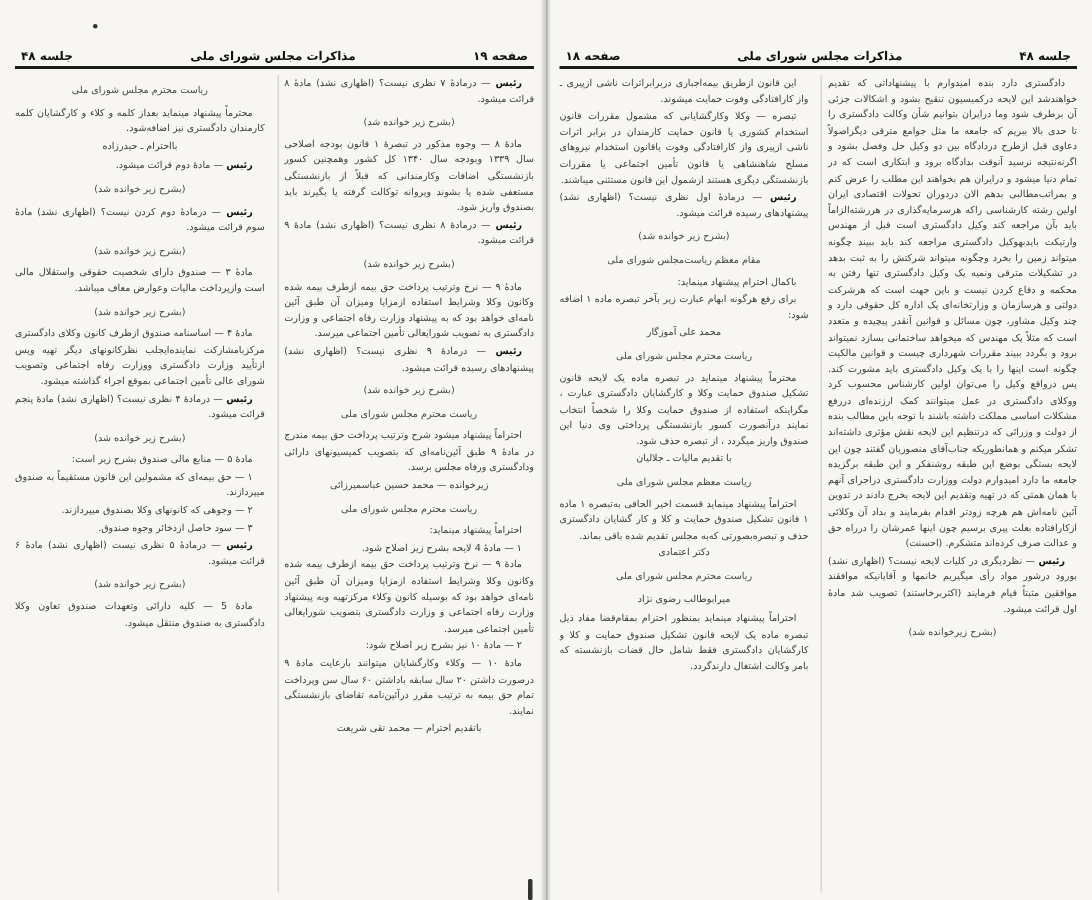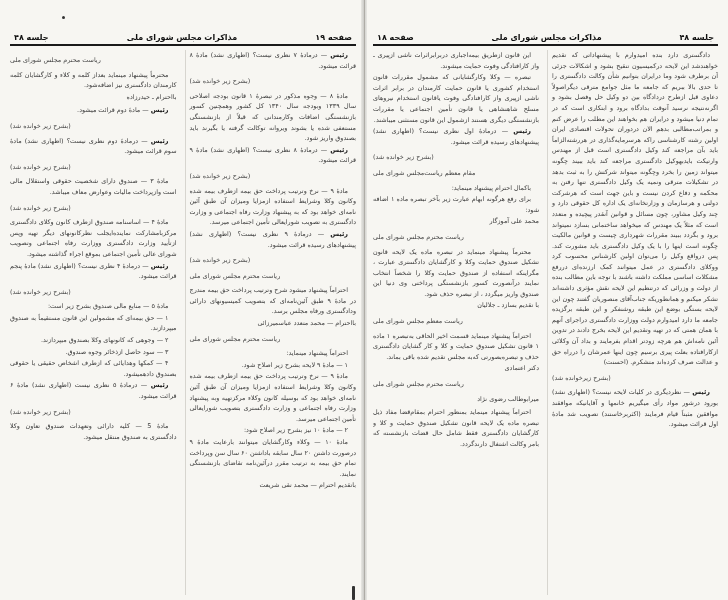--- a/index.html
+++ b/index.html
@@ -27,22 +27,22 @@
     border-bottom: 2px solid #1a1a1a; padding: 0 4px 2px 4px; height: 12px;
   }
   .running-head span { white-space: nowrap; }
   .cols { direction: rtl; display: flex; flex-direction: row; gap: 8px; margin-top: 4px; height: 545px; }
   .col {
     flex: 1; overflow: hidden; font-size: 6.4px; line-height: 10.6px; text-align: justify;
     color: #3a3a3a;
   }
   .col.sep { border-left: 1px solid #d7d5cf; padding-left: 4px; }
   .p { margin: 0 0 1px 0; text-indent: 8px; }
-  .c { text-align: left; text-indent: 0; margin: 5px 0 4px 0; color: #444; }
-  .sig { text-indent: 0; margin: 1px 0 3px 0; }
+  .c { text-align: center; text-indent: 0; margin: 5px 0 4px 0; color: #444; }
+  .sig { text-align: center; text-indent: 0; margin: 1px 0 3px 0; }
   .sp { font-weight: bold; color: #111; }
   .speck { position: absolute; background: #333; border-radius: 50%; }
 </style>
 </head>
 <body>
 
 <div class="spread">
 
   <div class="page left">
     <div class="running-head">
@@ -55,78 +55,77 @@
           <p class="p"><span class="sp">رئیس</span><span> — درمادهٔ ۷ نظری نیست؟ (اظهاری نشد) مادهٔ ۸ قرائت میشود.</span></p>
           <p class="p c"><span>(بشرح زیر خوانده شد)</span></p>
           <p class="p"><span>مادهٔ ۸ — وجوه مذکور در تبصرهٔ ۱ قانون بودجه اصلاحی سال ۱۳۳۹ وبودجه سال ۱۳۴۰ کل کشور وهمچنین کسور بازنشستگی اضافات وکارمندانی که قبلاً از بازنشستگی مستعفی شده یا بشوند ویروانه توکالت گرفته یا بگیرند باید بصندوق واریز شود.</span></p>
           <p class="p"><span class="sp">رئیس</span><span> — درمادهٔ ۸ نظری نیست؟ (اظهاری نشد) مادهٔ ۹ قرائت میشود.</span></p>
           <p class="p c"><span>(بشرح زیر خوانده شد)</span></p>
           <p class="p"><span>مادهٔ ۹ — نرخ وترتیب پرداخت حق بیمه ازطرف بیمه شده وکانون وکلا وشرایط استفاده ازمزایا ومیزان آن طبق آئین نامه‌ای خواهد بود که به پیشنهاد وزارت رفاه اجتماعی و وزارت دادگستری به تصویب شورایعالی تأمین اجتماعی میرسد.</span></p>
           <p class="p"><span class="sp">رئیس</span><span> — درمادهٔ ۹ نظری نیست؟ (اظهاری نشد) پیشنهادهای رسیده قرائت میشود.</span></p>
           <p class="p c"><span>(بشرح زیر خوانده شد)</span></p>
           <p class="p c"><span>ریاست محترم مجلس شورای ملی</span></p>
           <p class="p"><span>احتراماً پیشنهاد میشود شرح وترتیب پرداخت حق بیمه مندرج در مادهٔ ۹ طبق آئین‌نامه‌ای که بتصویب کمیسیونهای دارائی ودادگستری ورفاه مجلس برسد.</span></p>
-          <p class="p sig"><span>بااحترام — محمد متعدد عباسمیرزائی</span></p>
+          <p class="p sig"><span>زیرخوانده — محمد حسین عباسمیرزائی</span></p>
           <p class="p c"><span>ریاست محترم مجلس شورای ملی</span></p>
           <p class="p"><span>احتراماً پیشنهاد مینماید:</span></p>
-          <p class="p"><span>۱ — مادهٔ ۹ لایحه بشرح زیر اصلاح شود.</span></p>
+          <p class="p"><span>۱ — مادهٔ 4 لایحه بشرح زیر اصلاح شود.</span></p>
           <p class="p"><span>مادهٔ ۹ — نرخ وترتیب پرداخت حق بیمه ازطرف بیمه شده وکانون وکلا وشرایط استفاده ازمزایا ومیزان آن طبق آئین نامه‌ای خواهد بود که بوسیله کانون وکلاء مرکزتهیه وبه پیشنهاد وزارت رفاه اجتماعی و وزارت دادگستری بتصویب شورایعالی تأمین اجتماعی میرسد.</span></p>
           <p class="p"><span>۲ — مادهٔ ۱۰ نیز بشرح زیر اصلاح شود:</span></p>
           <p class="p"><span>مادهٔ ۱۰ — وکلاء وکارگشایان میتوانند بارعایت مادهٔ ۹ درصورت داشتن ۲۰ سال سابقه باداشتن ۶۰ سال سن وپرداخت تمام حق بیمه به ترتیب مقرر درآئین‌نامه تقاضای بازنشستگی نمایند.</span></p>
           <p class="p sig"><span>باتقدیم احترام — محمد تقی شریعت</span></p>
         </div>
       <div class="col">
           <p class="p c"><span>ریاست محترم مجلس شورای ملی</span></p>
           <p class="p"><span>محترماً پیشنهاد مینماید بعداز کلمه و کلاء و کارگشایان کلمه کارمندان دادگستری نیز اضافه‌شود.</span></p>
           <p class="p sig"><span>بااحترام ـ حیدرزاده</span></p>
           <p class="p"><span class="sp">رئیس</span><span> — مادهٔ دوم قرائت میشود.</span></p>
           <p class="p c"><span>(بشرح زیر خوانده شد)</span></p>
-          <p class="p"><span class="sp">رئیس</span><span> — درمادهٔ دوم نظری نیست؟ (اظهاری نشد) مادهٔ سوم قرائت میشود.</span></p>
+          <p class="p"><span class="sp">رئیس</span><span> — درمادهٔ دوم کردن نیست؟ (اظهاری نشد) مادهٔ سوم قرائت میشود.</span></p>
           <p class="p c"><span>(بشرح زیر خوانده شد)</span></p>
           <p class="p"><span>مادهٔ ۳ — صندوق دارای شخصیت حقوقی واستقلال مالی است وازپرداخت مالیات وعوارض معاف میباشد.</span></p>
           <p class="p c"><span>(بشرح زیر خوانده شد)</span></p>
           <p class="p"><span>مادهٔ ۴ — اساسنامه صندوق ازطرف کانون وکلای دادگستری مرکزبامشارکت نماینده‌ایجلب نظرکانونهای دیگر تهیه وپس ازتأیید وزارت دادگستری ووزارت رفاه اجتماعی وتصویب شورای عالی تأمین اجتماعی بموقع اجراء گذاشته میشود.</span></p>
           <p class="p"><span class="sp">رئیس</span><span> — درمادهٔ ۴ نظری نیست؟ (اظهاری نشد) مادهٔ پنجم قرائت میشود.</span></p>
           <p class="p c"><span>(بشرح زیر خوانده شد)</span></p>
           <p class="p"><span>مادهٔ ۵ — منابع مالی صندوق بشرح زیر است:</span></p>
           <p class="p"><span>۱ — حق بیمه‌ای که مشمولین این قانون مستقیماً به صندوق میپردازند.</span></p>
           <p class="p"><span>۲ — وجوهی که کانونهای وکلا بصندوق میپردازند.</span></p>
           <p class="p"><span>۳ — سود حاصل ازذخائر وجوه صندوق.</span></p>
-          <p class="p"><span>۴ — کمکها وهدایائی که ازطرف اشخاص حقیقی یا حقوقی بصندوق دادهمیشود.</span></p>
           <p class="p"><span class="sp">رئیس</span><span> — درمادهٔ ۵ نظری نیست (اظهاری نشد) مادهٔ ۶ قرائت میشود.</span></p>
           <p class="p c"><span>(بشرح زیر خوانده شد)</span></p>
           <p class="p"><span>مادهٔ 5 — کلیه دارائی وتعهدات صندوق تعاون وکلا دادگستری به صندوق منتقل میشود.</span></p>
         </div>
     </div>
   </div>
 
   <div class="page right">
     <div class="running-head">
       <span>جلسه ۴۸</span>
       <span>مذاکرات مجلس شورای ملی</span>
       <span>صفحه ۱۸</span>
     </div>
     <div class="cols">
       <div class="col sep">
           <p class="p"><span>دادگستری دارد بنده امیدوارم با پیشنهاداتی که تقدیم خواهندشد این لایحه درکمیسیون تنقیح بشود و اشکالات جزئی آن برطرف شود وما درایران بتوانیم شأن وکالت دادگستری را تا حدی بالا ببریم که جامعه ما مثل جوامع مترقی دیگراصولاً دعاوی قبل ازطرح درداد‌گاه بین دو وکیل حل وفصل بشود و اگرنه‌نتیجه نرسید آنوقت بدادگاه برود و ابتکاری است که در تمام دنیا میشود و درایران هم بخواهند این مطلب را عرض کنم و بمراتب‌مطالبی بدهم الان دردوران تحولات اقتصادی ایران اولین رشته کارشناسی راکه هرسرمایه‌گذاری در هررشته‌الزاماً باید بآن مراجعه کند وکیل دادگستری است قبل از مهندس وارتیکت بایدبهوکیل دادگستری مراجعه کند باید ببیند چگونه میتواند زمین را بخرد وچگونه میتواند شرکتش را به ثبت بدهد در تشکیلات مترقی ونمیه یک وکیل دادگستری تنها رفتن به محکمه و دفاع کردن نیست و باین جهت است که هرشرکت دولتی و هرسازمان و وزارتخانه‌ای یک اداره کل حقوقی دارد و چند وکیل مشاور، چون مسائل و قوانین آنقدر پیچیده و متعدد است که مثلاً یک مهندس که میخواهد ساختمانی بسازد نمیتواند برود و بگردد ببیند مقررات شهرداری چیست و قوانین مالکیت چگونه است اینها را با یک وکیل دادگستری باید مشورت کند. پس درواقع وکیل را می‌توان اولین کارشناس محسوب کرد ووکلای دادگستری در عمل میتوانند کمک ارزنده‌ای دررفع مشکلات اساسی مملکت داشته باشند با توجه باین مطالب بنده از دولت و وزرائی که درتنظیم این لایحه نقش مؤثری داشته‌اند تشکر میکنم و همانطوریکه جناب‌آقای منصوریان گفتند چون این لایحه بستگی بوضع این طبقه روشنفکر و این طبقه برگزیده جامعه ما دارد امیدوارم دولت ووزارت دادگستری دراجرای آنهم با همان همتی که در تهیه وتقدیم این لایحه بخرج دادند در تدوین آئین نامه‌اش هم هرچه زودتر اقدام بفرمایند و بداد آن وکلائی ازکارافتاده بعلت پیری برسیم چون اینها عمرشان را درراه حق و عدالت صرف کرده‌اند متشکرم. (احسنت)</span></p>
+          <p class="p"><span class="sp">رئیس</span><span> — نظردیگری در کلیات لایحه نیست؟ (اظهاری نشد) بورود درشور مواد رأی میگیریم خانمها و آقایانیکه موافقند موافقین مثبتاً قیام فرمایند (اکثربرخاستند) تصویب شد مادهٔ اول قرائت میشود.</span></p>
           <p class="p c"><span>(بشرح زیرخوانده شد)</span></p>
-          <p class="p"><span class="sp">رئیس</span><span> — نظردیگری در کلیات لایحه نیست؟ (اظهاری نشد) بورود درشور مواد رأی میگیریم خانمها و آقایانیکه موافقند موافقین مثبتاً قیام فرمایند (اکثربرخاستند) تصویب شد مادهٔ اول قرائت میشود.</span></p>
         </div>
       <div class="col">
           <p class="p"><span>این قانون ازطریق بیمه‌اجباری دربرابراثرات ناشی ازپیری ـ واز کارافتادگی وفوت حمایت میشوند.</span></p>
           <p class="p"><span>تبصره — وکلا وکارگشایانی که مشمول مقررات قانون استخدام کشوری یا قانون حمایت کارمندان در برابر اثرات ناشی ازپیری واز کارافتادگی وفوت یاقانون استخدام نیروهای مسلح شاهنشاهی یا قانون تأمین اجتماعی یا مقررات بازنشستگی دیگری هستند ازشمول این قانون مستثنی میباشند.</span></p>
           <p class="p"><span class="sp">رئیس</span><span> — درمادهٔ اول نظری نیست؟ (اظهاری نشد) پیشنهادهای رسیده قرائت میشود.</span></p>
           <p class="p c"><span>(بشرح زیر خوانده شد)</span></p>
           <p class="p c"><span>مقام معظم ریاست‌مجلس شورای ملی</span></p>
           <p class="p"><span>باکمال احترام پیشنهاد مینماید:</span></p>
           <p class="p"><span>برای رفع هرگونه ابهام عبارت زیر بآخر تبصره ماده ۱ اضافه شود:</span></p>
           <p class="p sig"><span>محمد علی آموزگار</span></p>
           <p class="p c"><span>ریاست محترم مجلس شورای ملی</span></p>
           <p class="p"><span>محترماً پیشنهاد مینماید در تبصره ماده یک لایحه قانون تشکیل صندوق حمایت وکلا و کارگشایان دادگستری عبارت ، مگراینکه استفاده از صندوق حمایت وکلا را شخصاً انتخاب نمایند درآنصورت کسور بازنشستگی پرداختی وی دنیا این صندوق واریز میگردد ، از تبصره حذف شود.</span></p>
-          <p class="p sig"><span>با تقدیم بسازد ـ جلالیان</span></p>
+          <p class="p sig"><span>با تقدیم مالیات ـ جلالیان</span></p>
           <p class="p c"><span>ریاست معظم مجلس شورای ملی</span></p>
           <p class="p"><span>احتراماً پیشنهاد مینماید قسمت اخیر الحاقی به‌تبصره ۱ ماده ۱ قانون تشکیل صندوق حمایت و کلا و کار گشایان دادگستری حذف و تبصره‌بصورتی که‌به مجلس تقدیم شده باقی بماند.</span></p>
           <p class="p sig"><span>دکتر اعتمادی</span></p>
           <p class="p c"><span>ریاست محترم مجلس شورای ملی</span></p>
           <p class="p sig"><span>میرابوطالب رضوی نژاد</span></p>
           <p class="p"><span>احتراماً پیشنهاد مینماید بمنظور احترام بمقام‌قضا مفاد ذیل تبصره ماده یک لایحه قانون تشکیل صندوق حمایت و کلا و کارگشایان دادگستری فقط شامل حال قضات بازنشسته که بامر وکالت اشتغال دارندگردد.</span></p>
         </div>
     </div>
   </div>
 

